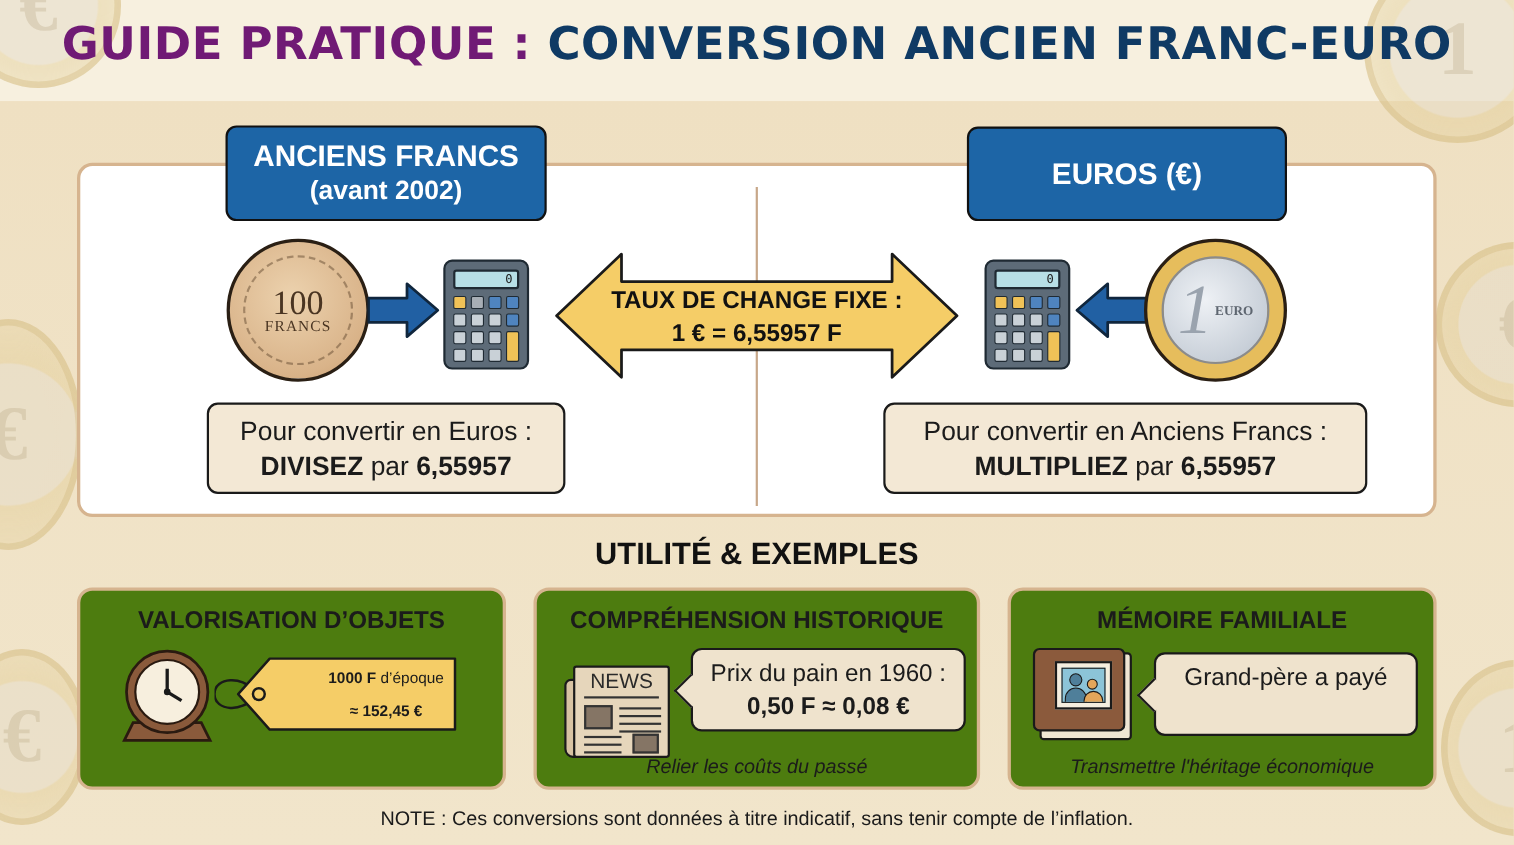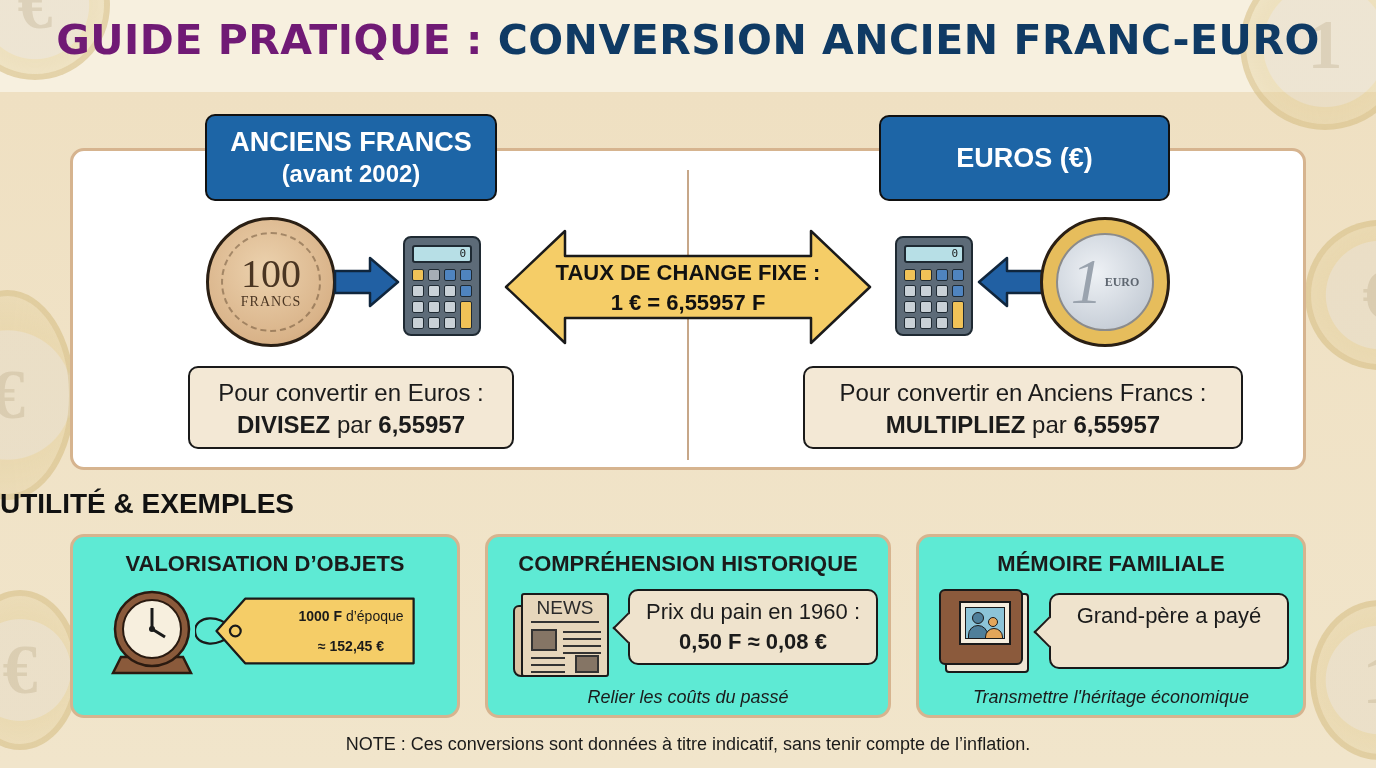--- a/index.html
+++ b/index.html
@@ -49,21 +49,21 @@
   }
   .header-box .main { font-size: 27px; font-weight: bold; }
   .header-box .sub { font-size: 24px; font-weight: bold; margin-top: 2px; }
 
   .franc-coin {
     position: absolute; left: 206px; top: 217px; width: 130px; height: 130px; border-radius: 50%;
     background: radial-gradient(circle at 45% 40%, #ecd2ae, #d9b389 70%, #c89c6e);
     border: 3px solid #2a1f14; display: flex; flex-direction: column; align-items: center; justify-content: center;
     font-family: "Liberation Serif", serif; color: #4a3522;
   }
-  .franc-coin .val { font-size: 40px; line-height: 1; }
+  .franc-coin .val { font-size: 31px; line-height: 1; }
   .franc-coin .cur { font-size: 14px; letter-spacing: 1px; }
   .franc-coin::before {
     content: ""; position: absolute; inset: 12px; border-radius: 50%; border: 2px dashed rgba(90,65,40,0.45);
   }
   .euro-coin {
     position: absolute; left: 1040px; top: 217px; width: 130px; height: 130px; border-radius: 50%;
     background: #e6bd5c; border: 3px solid #2a1f14;
   }
   .euro-coin .inner {
     position: absolute; left: 13px; top: 13px; width: 98px; height: 98px; border-radius: 50%;
@@ -95,25 +95,25 @@
     font-weight: bold; font-size: 22px; line-height: 30px; color: #111;
   }
 
   .rule-box {
     position: absolute; background: #f3e8d5; border: 2.5px solid #1a1a1a; border-radius: 10px;
     text-align: center; font-size: 24px; line-height: 32px; padding-top: 9px;
   }
   .rule-box b { font-weight: bold; }
 
   .section-title {
-    position: absolute; left: 0; top: 488px; width: 1376px; text-align: left;
+    position: absolute; left: 0; top: 488px; width: 1376px; text-align: center;
     font-size: 28px; font-weight: bold; color: #111;
   }
   .card {
-    position: absolute; top: 534px; height: 184px; background: #5eead4;
+    position: absolute; top: 534px; height: 184px; background: #4d7c0f;
     border: 3px solid #d6b48f; border-radius: 14px;
   }
   .card .c-title { position: absolute; top: 14px; left: 0; width: 100%; text-align: center; font-size: 22px; font-weight: bold; }
   .card .c-caption { position: absolute; top: 150px; left: 0; width: 100%; text-align: center; font-size: 18px; font-style: italic; }
   .bubble {
     position: absolute; background: #efe3cd; border: 2.5px solid #1a1a1a; border-radius: 10px;
     text-align: center; font-size: 22px; line-height: 30px; padding-top: 6px;
   }
   .bubble::before {
     content: ""; position: absolute; left: -13px; top: 26px; width: 20px; height: 20px;
@@ -271,21 +271,21 @@
     <circle cx="45" cy="40" r="6" fill="none" stroke="#1a1a1a" stroke-width="2.5"></circle>
   </svg>
   <div class="tag-text" style="left:180px;top:64px;">
     <div><b>1000 F</b> <span>d’époque</span></div>
     <div><b>≈ 152,45 €</b></div>
   </div>
 </div>
 
 <div class="card" style="left:485px;width:406px;">
   <div class="c-title">COMPRÉHENSION HISTORIQUE</div>
-  <div style="position:absolute;left:25px;top:56px;width:97px;height:86px;">
+  <div style="position:absolute;left:25px;top:68px;width:97px;height:86px;">
     <div style="position:absolute;left:0;top:12px;width:14px;height:72px;background:#d8c3a3;border:2.5px solid #1a1a1a;border-radius:6px 0 0 8px;"></div>
     <div style="position:absolute;left:8px;top:0;width:88px;height:84px;background:#e6d6bb;border:2.5px solid #1a1a1a;border-radius:3px;">
       <div style="text-align:center;font-size:19px;margin-top:2px;color:#2a2a2a;">NEWS</div>
       <div style="margin:2px 8px 0;height:2px;background:#333;"></div>
       <div style="position:absolute;left:8px;top:34px;width:26px;height:22px;background:#857565;border:2px solid #333;"></div>
       <div style="position:absolute;left:40px;top:36px;width:38px;height:2px;background:#333;box-shadow:0 7px 0 #333,0 14px 0 #333,0 21px 0 #333;"></div>
       <div style="position:absolute;left:8px;top:62px;width:34px;height:2px;background:#333;box-shadow:0 7px 0 #333,0 14px 0 #333;"></div>
       <div style="position:absolute;left:52px;top:60px;width:24px;height:18px;background:#857565;border:2px solid #333;"></div>
     </div>
   </div>

